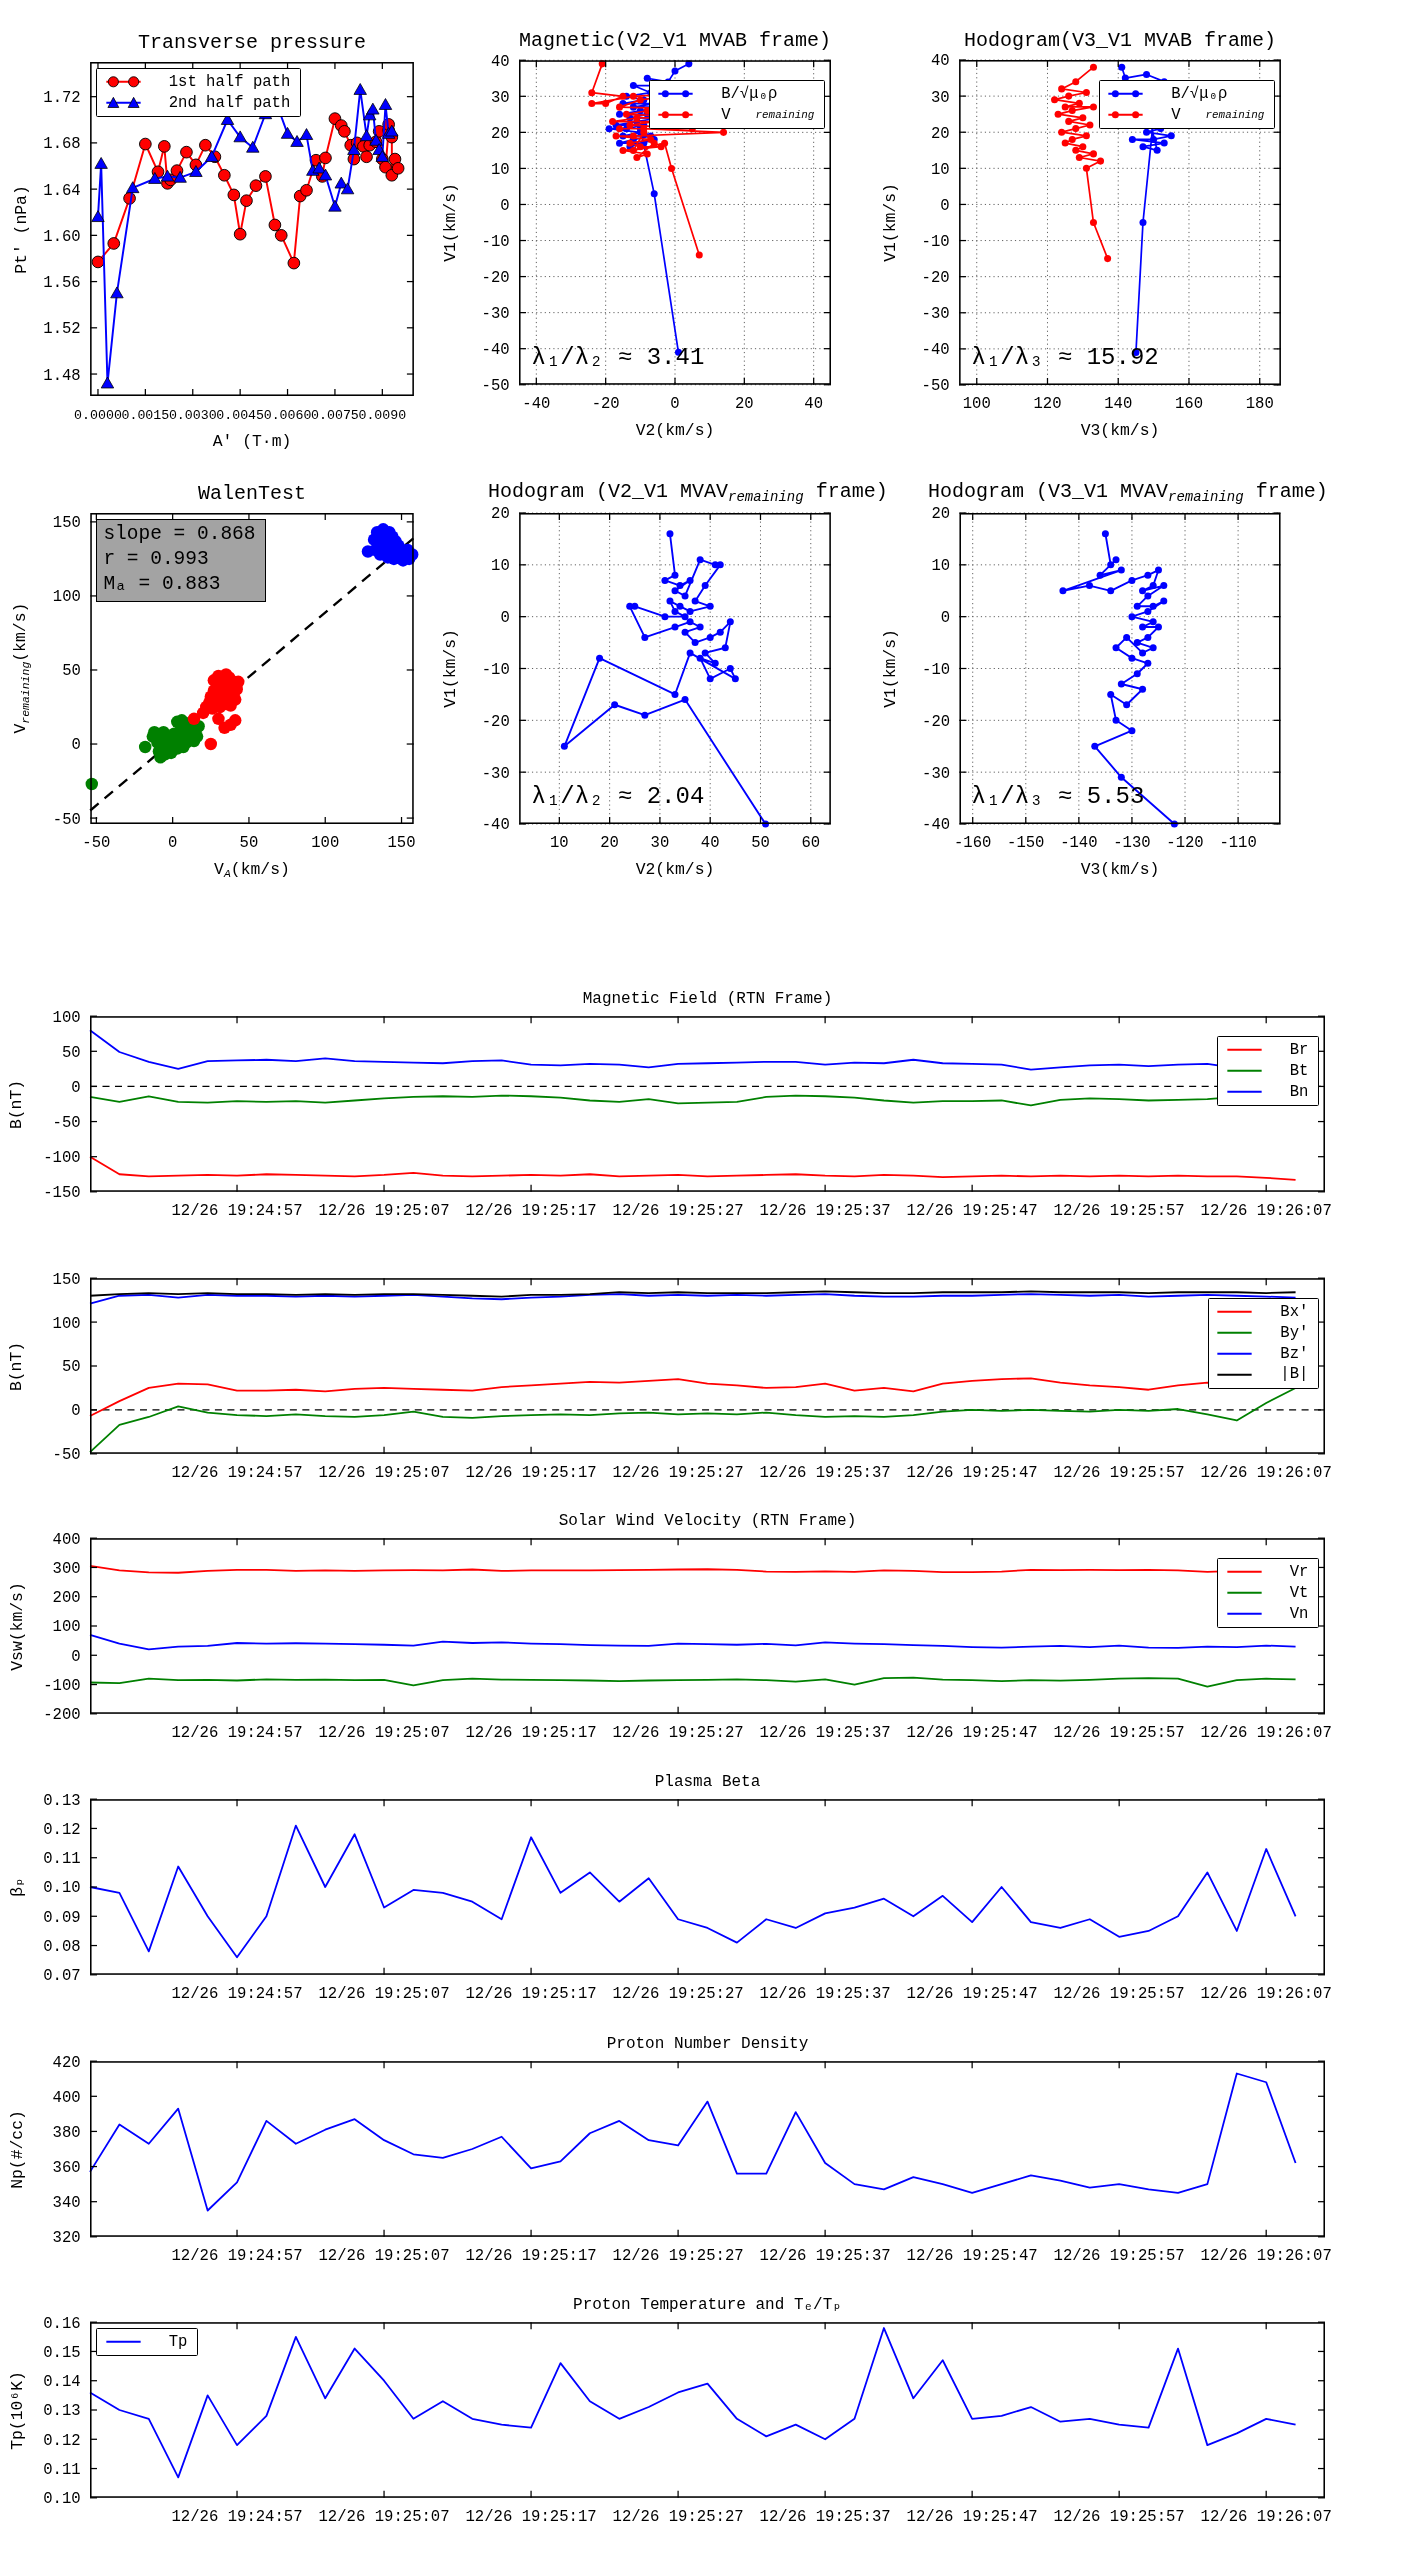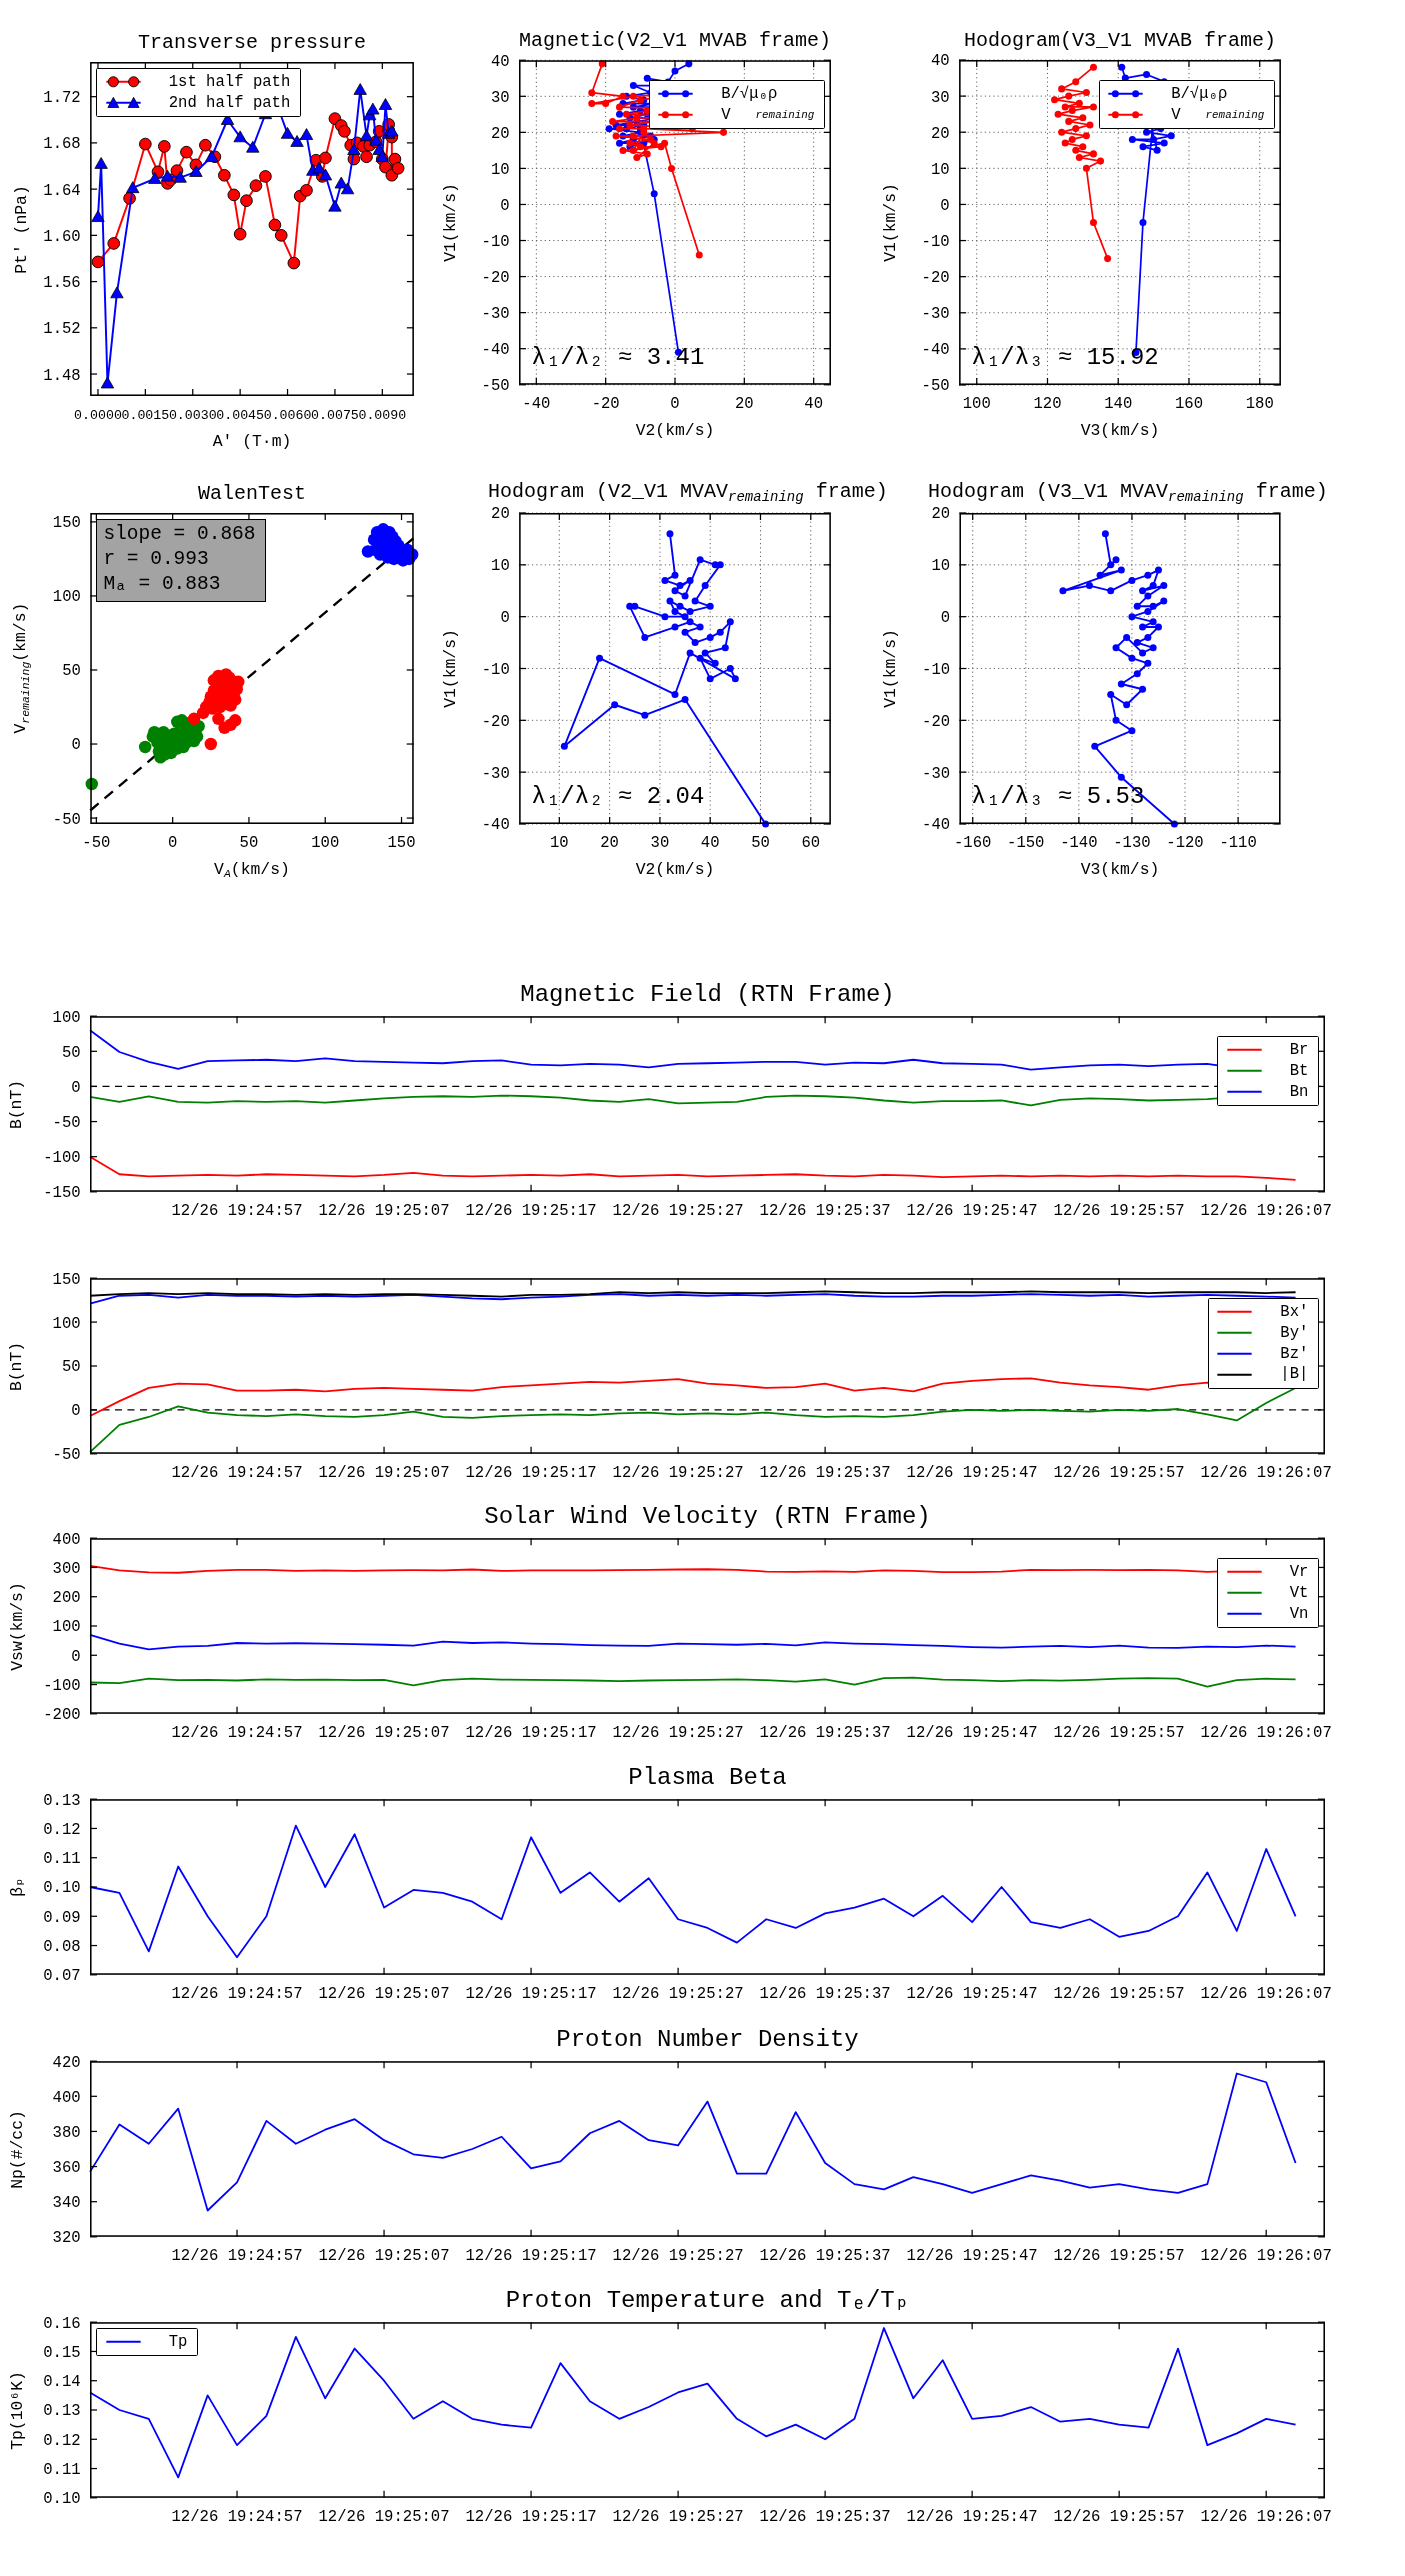--- a/index.html
+++ b/index.html
@@ -2,21 +2,21 @@
 <html style="font-size:12.5px"><head>
 <meta charset="utf-8">
 <style>
   html,body{margin:0;padding:0;background:#fff;}
   #figure{position:relative;width:1405px;height:2576px;background:#fff;
           font-family:Liberation Mono, monospace;color:#000;}
   .plot{position:absolute;}
   .psvg{position:absolute;left:0;top:0;width:100%;height:100%;overflow:visible;display:block;}
   .ptitle{position:absolute;left:-31px;right:-31px;bottom:calc(100% + 7.8px);text-align:center;
           font-size:20px;white-space:nowrap;}
-  .wide .ptitle{font-size:24px;}
+  .wide .ptitle{font-size:16px;}
   .tsub{font-size:0.70em;font-style:italic;vertical-align:-0.28em;}
   .ylab-wrap{position:absolute;left:-69px;top:0;bottom:0;width:0;display:flex;align-items:center;justify-content:center;}
   .wide .ylab-wrap{left:-73px;}
   .ylab{white-space:nowrap;transform:rotate(-90deg);font-size:16.4px;}
   .xlab{position:absolute;top:calc(100% + 36px);left:0;right:0;text-align:center;font-size:16.4px;}
   .annot{position:absolute;left:12.5px;bottom:14px;font-size:24px;}
   .annot:empty{display:none;}
   .stats{position:absolute;left:6.2px;top:6.2px;background:#a3a3a3;border:1.6px solid #000;
          padding:2.3px 9.4px 3.9px 6.2px;font-size:19.5px;line-height:25px;z-index:6;}
   .legend{position:absolute;background:#fff;border:1.4px solid #000;border-radius:1.6px;

